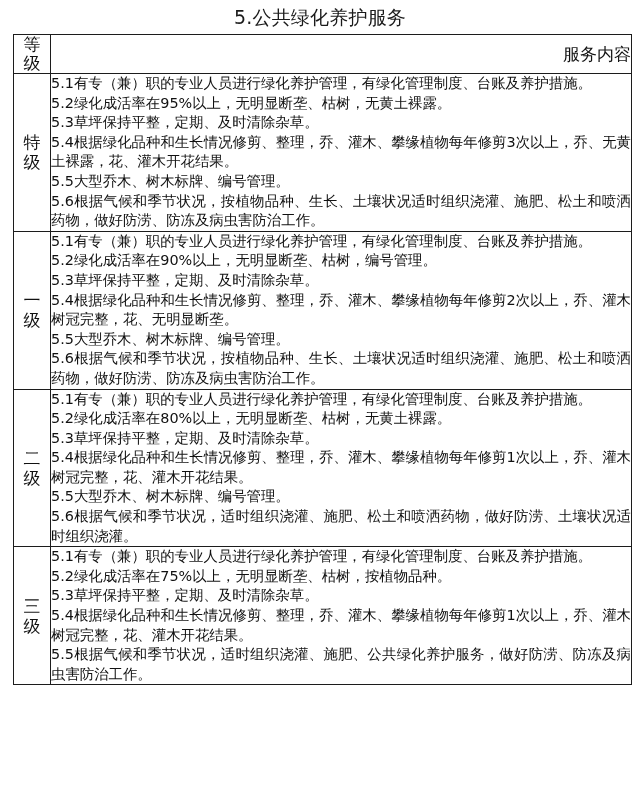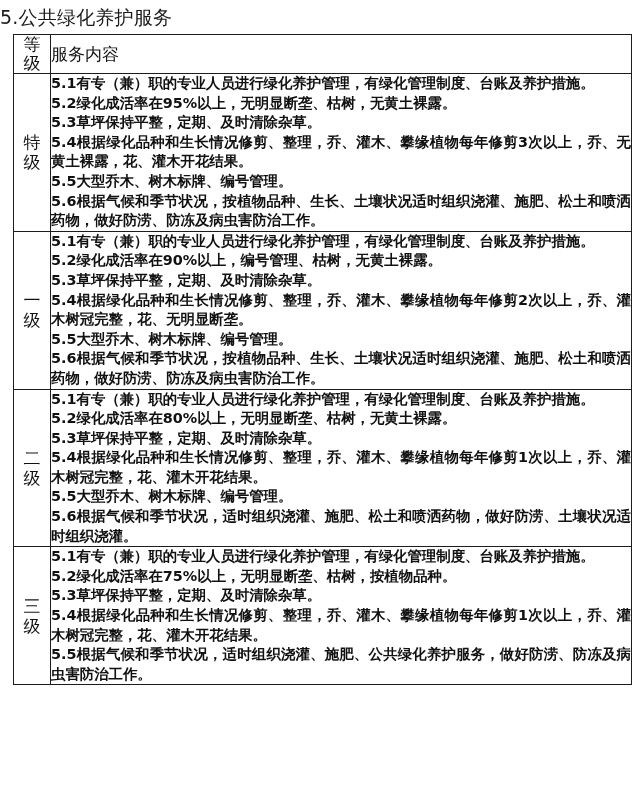--- a/index.html
+++ b/index.html
@@ -14,21 +14,21 @@
     color: #111111;
     overflow: hidden;
   }
   .page {
     position: relative;
     width: 640px;
     height: 785px;
     background: #ffffff;
   }
   .doc-title {
-    text-align: left;
+    text-align: center;
     font-size: 19px;
     line-height: 26px;
     color: #1a1a1a;
     padding-top: 4px;
     letter-spacing: 0.2px;
     font-weight: 400;
   }
   table.svc-table {
     border-collapse: collapse;
     table-layout: fixed;
@@ -49,21 +49,21 @@
   th.head-grade {
     text-align: center;
     font-size: 17px;
     line-height: 19px;
     padding: 4px 0 5px 0;
   }
   th.head-grade .ch {
     display: block;
   }
   th.head-content {
-    text-align: left;
+    text-align: right;
     font-size: 17px;
     line-height: 20px;
     vertical-align: middle;
   }
   td.grade-cell {
     text-align: center;
     font-size: 17px;
     line-height: 20px;
     vertical-align: middle;
   }
@@ -75,21 +75,20 @@
     font-size: 14.4px;
     line-height: 19.6px;
     text-align: justify;
     text-justify: inter-ideograph;
     vertical-align: top;
   }
   .item {
     margin: 0;
     padding: 0;
     white-space: normal;
-    font-weight: bold;
   }
 </style>
 </head>
 <body>
 
 <div class="page">
 
   <div class="doc-title">5.公共绿化养护服务</div>
 
   <table class="svc-table">
@@ -123,21 +122,21 @@
         </td>
       </tr>
 
       <tr>
         <td class="grade-cell">
           <span class="ch">一</span>
           <span class="ch">级</span>
         </td>
         <td class="content-cell">
           <div class="item">5.1有专（兼）职的专业人员进行绿化养护管理，有绿化管理制度、台账及养护措施。</div>
-          <div class="item">5.2绿化成活率在90%以上，编号管理、枯树，无黄土裸露。</div>
+          <div class="item">5.2绿化成活率在90%以上，无明显断垄、枯树，编号管理。</div>
           <div class="item">5.3草坪保持平整，定期、及时清除杂草。</div>
           <div class="item">5.4根据绿化品种和生长情况修剪、整理，乔、灌木、攀缘植物每年修剪2次以上，乔、灌木树冠完整，花、无明显断垄。</div>
           <div class="item">5.5大型乔木、树木标牌、编号管理。</div>
           <div class="item">5.6根据气候和季节状况，按植物品种、生长、土壤状况适时组织浇灌、施肥、松土和喷洒药物，做好防涝、防冻及病虫害防治工作。</div>
         </td>
       </tr>
 
       <tr>
         <td class="grade-cell">
           <span class="ch">二</span>

